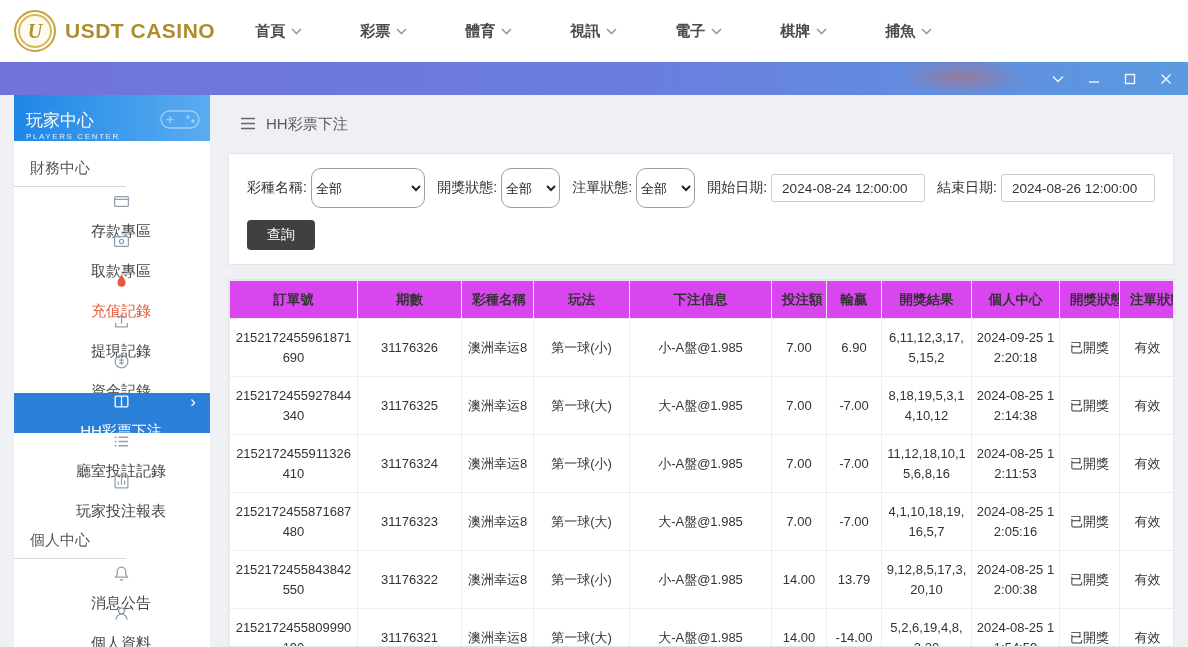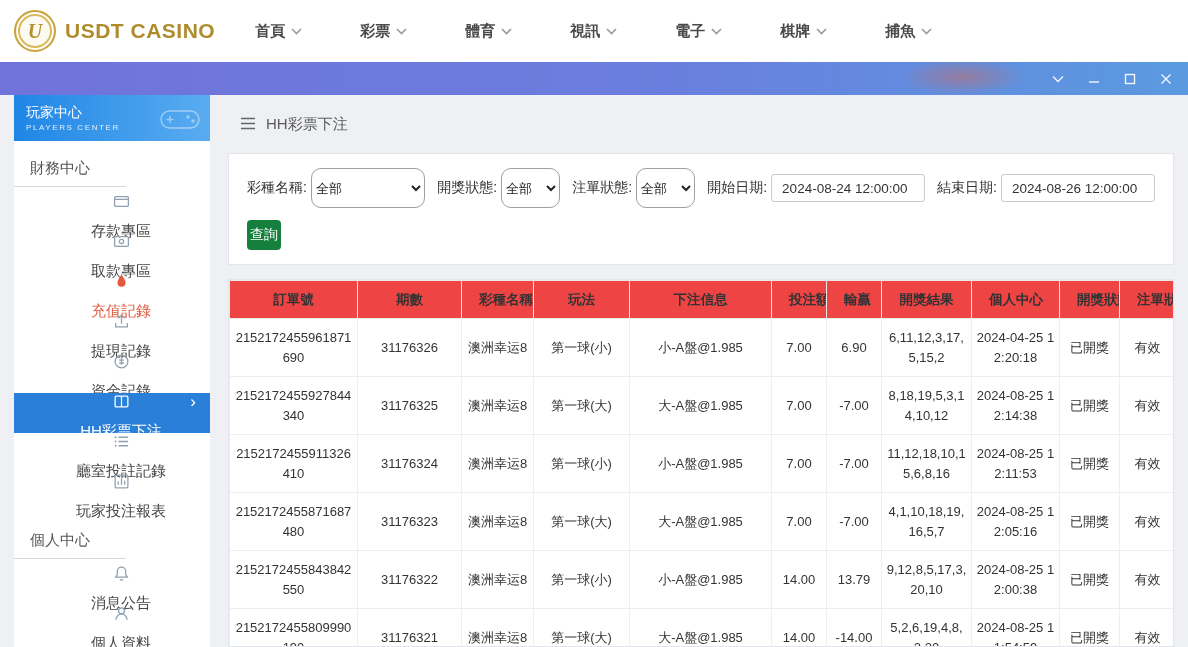--- a/index.html
+++ b/index.html
@@ -27,21 +27,21 @@
   .win-btn { width:16px; height:16px; display:flex; align-items:center; justify-content:center; cursor:pointer; }
   .win-btn svg { stroke:rgba(255,255,255,.92); fill:none; stroke-width:1.4; }
 
   
   .content { display:flex; height:552px; padding-left:14px; }
 
   
   .sidebar { width:196px; background:#fff; flex:0 0 196px; }
   .sidebar-header { height:46px; background:linear-gradient(90deg,#1f86e6,#5aacf0);
     color:#fff; padding:6px 12px 0 12px; position:relative; overflow:hidden; }
-  .sidebar-title { font-size:14px; line-height:22px; }
+  .sidebar-title { font-size:17px; line-height:22px;margin-top:9px; }
   .sidebar-sub { font-size:8px; letter-spacing:1.6px; opacity:.85; }
   .gamepad { position:absolute; right:8px; top:8px; opacity:.45; }
   .section-title { font-size:15px; color:#555; padding:18px 0 8px 16px;
     border-bottom:1px solid #d8d8d8; width:112px; margin-bottom:6px; }
   .menu-item { height:40px; display:flex; align-items:center; padding-left:18px; gap:12px;
     font-size:15px; color:#444; cursor:pointer; position:relative;flex-direction:column; }
   .menu-item .icon { width:17px; height:17px; color:#8fa0b2; display:flex; flex:0 0 17px; }
   .menu-item .icon svg { width:100%; height:100%; stroke:currentColor; fill:none; stroke-width:1.2; }
   .menu-item.active { background:#2a7fd8; color:#fff; }
   .menu-item.active .icon { color:#fff; }
@@ -58,27 +58,27 @@
   .filter-card { background:#fff; border:1px solid #e2e5e9; padding:14px 18px 14px; }
   .filter-row { display:flex; align-items:center; font-size:14px; color:#333; }
   .filter-row .flabel { margin-left:12px; margin-right:4px; white-space:nowrap; }
   .filter-row .flabel:first-child { margin-left:0; }
   select { height:40px; border:1px solid #9f9f9f; border-radius:10px; font-size:13px; color:#222;
     background:#fff; font-family:"Liberation Sans",sans-serif; }
   .sel-lottery { width:120px; }
   .sel-small { width:62px; }
   .date-input { width:154px; height:28px; border:1px solid #ccc; border-radius:3px;
     font-size:13.5px; color:#333; padding:0 10px; font-family:"Liberation Sans",sans-serif; }
-  .query-btn { margin-top:12px; width:34px; height:30px; background:#15803d; color:#fff;
+  .query-btn { margin-top:12px; width:68px; height:30px; background:#404040; color:#fff;
     border:none; border-radius:4px; font-size:14px; cursor:pointer; font-family:"Liberation Sans",sans-serif; }
 
   .table-card { background:#fff; border:1px solid #e2e5e9; margin-top:14px; flex:1; overflow:hidden; }
   table { width:100%; border-collapse:collapse; table-layout:fixed; }
-  th { background:#ef4444; font-size:13.5px; color:#333; font-weight:bold; height:38px;
-    border:1px solid #e9e9e9; padding:0 17px; white-space:nowrap; overflow:hidden; }
+  th { background:#d946ef; font-size:13.5px; color:#333; font-weight:bold; height:38px;
+    border:1px solid #e9e9e9; padding:0 10px; white-space:nowrap; overflow:hidden; }
   td { font-size:13px; color:#333; text-align:center; border:1px solid #eee;
     padding:9px 4px; word-break:break-all; line-height:1.5; background:#fff; }
 </style>
 </head>
 <body>
 
 <header class="topnav">
   <div class="logo">
     <span class="logo-circle">U</span>
     <span class="logo-text">USDT CASINO</span>
@@ -340,21 +340,21 @@
         <tbody>
           <tr>
             <td>2152172455961871690</td>
             <td>31176326</td>
             <td>澳洲幸运8</td>
             <td>第一球(小)</td>
             <td>小-A盤@1.985</td>
             <td>7.00</td>
             <td>6.90</td>
             <td>6,11,12,3,17,5,15,2</td>
-            <td>2024-04-25 12:20:18</td>
+            <td>2024-09-25 12:20:18</td>
             <td>已開獎</td>
             <td>有效</td>
           </tr>
           <tr>
             <td>2152172455927844340</td>
             <td>31176325</td>
             <td>澳洲幸运8</td>
             <td>第一球(大)</td>
             <td>大-A盤@1.985</td>
             <td>7.00</td>

